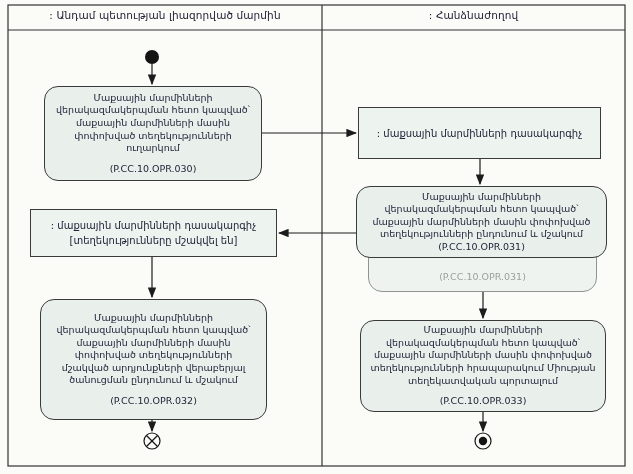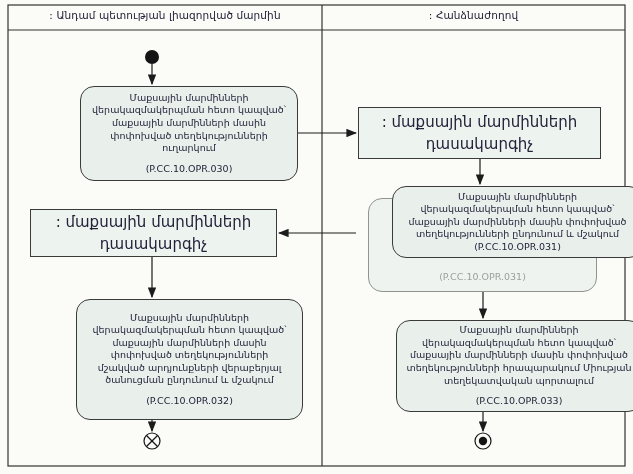--- a/index.html
+++ b/index.html
@@ -9,28 +9,28 @@
     font-family:"DejaVu Sans", sans-serif;color:#23233a;
   }
   .lane-title{
     position:absolute;top:9px;font-size:10.5px;text-align:center;
     letter-spacing:.1px;z-index:3;
   }
   .activity{
     position:absolute;box-sizing:border-box;z-index:3;
     border:1px solid #3a3a3a;border-radius:14px;background:#e9f0ec;
     display:flex;flex-direction:column;align-items:center;justify-content:center;
-    text-align:center;font-size:9.5px;line-height:1.32;padding:5px 9px;margin-left:36px;
+    text-align:center;font-size:9.5px;line-height:1.32;padding:5px 9px;
   }
   .activity .code{margin-top:8px;}
   .objnode{
     position:absolute;box-sizing:border-box;z-index:3;
     border:1px solid #3a3a3a;background:#edf3ef;
     display:flex;flex-direction:column;align-items:center;justify-content:center;
-    text-align:center;font-size:15px;line-height:1.5;padding:4px 6px;
+    text-align:center;font-size:10px;line-height:1.5;padding:4px 6px;
   }
   .ghost{
     position:absolute;box-sizing:border-box;z-index:2;
     border:1px solid #8f948f;border-radius:14px;background:#eef3f0;
     display:flex;align-items:flex-end;justify-content:center;
     font-size:9.5px;color:#9aa09b;padding-bottom:9px;
   }
   svg.layer{position:absolute;left:0;top:0;z-index:1;}
 </style>
 </head>
@@ -90,20 +90,21 @@
 
   <div class="activity" style="left:356px;top:186px;width:251px;height:72px;">
     <div>
       <span>Մաքսային մարմինների վերակազմակերպման հետո կապված՝ մաքսային մարմինների մասին փոփոխված տեղեկությունների ընդունում և մշակում</span> 
       <span>(P.CC.10.OPR.031)</span>
     </div>
   </div>
 
   <div class="objnode" style="left:30px;top:209px;width:247px;height:48px;">
     <div>: մաքսային մարմինների դասակարգիչ</div>
+    <div>[տեղեկությունները մշակվել են]</div>
   </div>
 
   <div class="activity" style="left:40px;top:299px;width:227px;height:121px;">
     <div>Մաքսային մարմինների վերակազմակերպման հետո կապված՝ մաքսային մարմինների մասին փոփոխված տեղեկությունների մշակված արդյունքների վերաբերյալ ծանուցման ընդունում և մշակում</div>
     <div class="code">(P.CC.10.OPR.032)</div>
   </div>
 
   <div class="activity" style="left:360px;top:320px;width:246px;height:92px;">
     <div>Մաքսային մարմինների վերակազմակերպման հետո կապված՝ մաքսային մարմինների մասին փոփոխված տեղեկությունների հրապարակում Միության տեղեկատվական պորտալում</div>
     <div class="code">(P.CC.10.OPR.033)</div>

